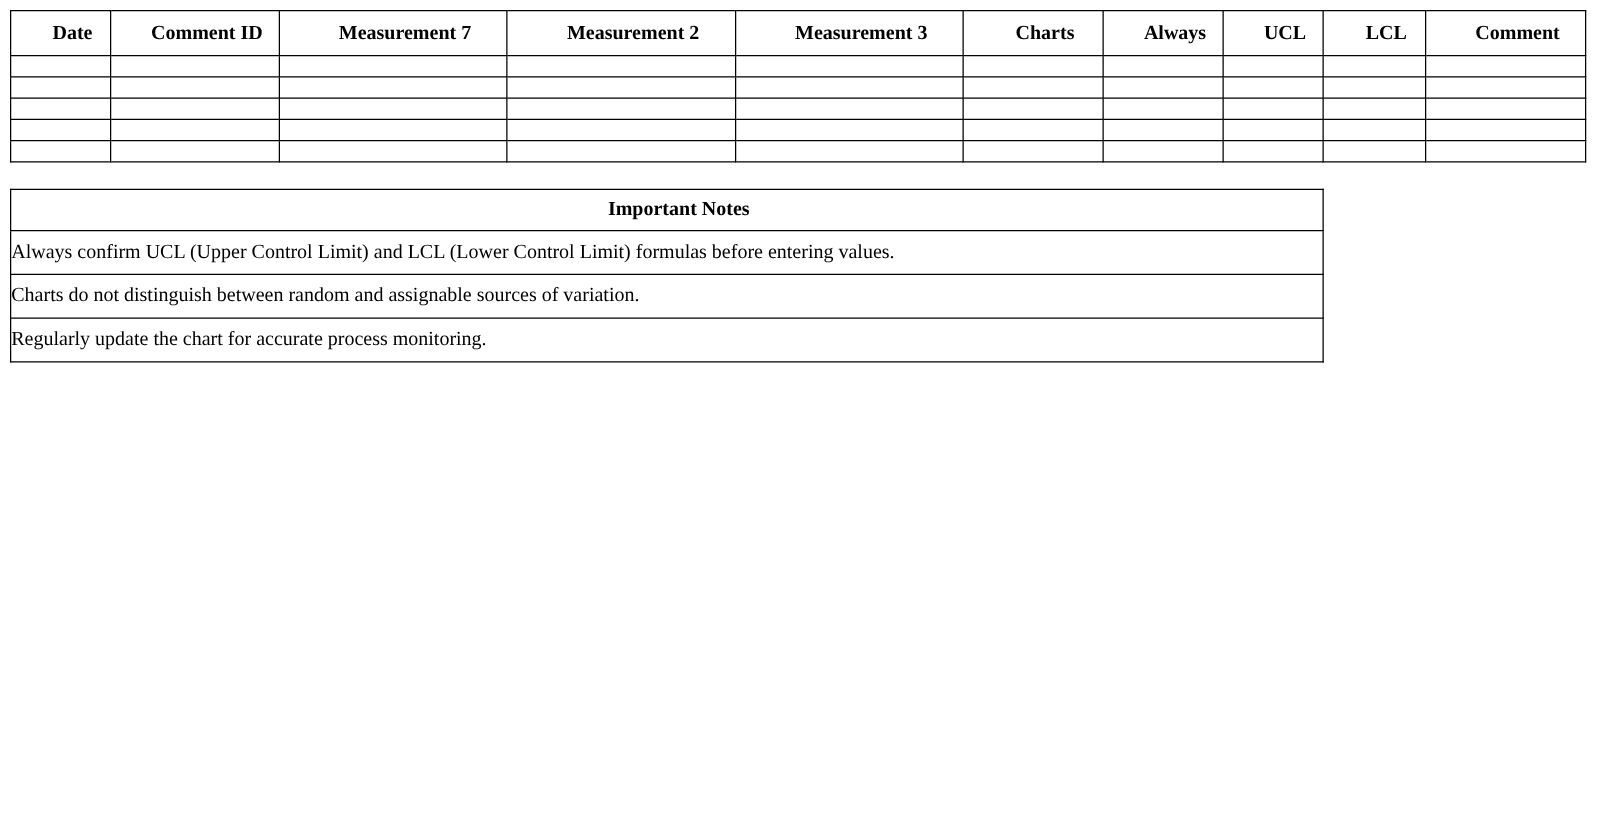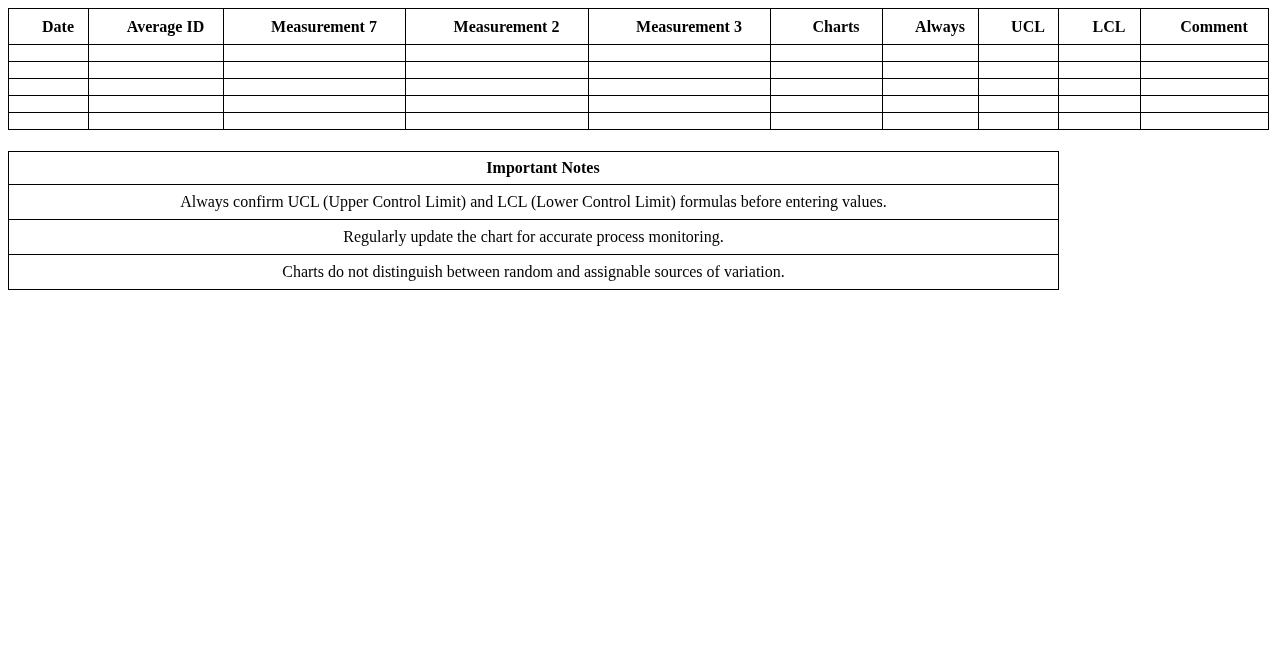--- a/index.html
+++ b/index.html
@@ -47,21 +47,20 @@
   .c5 { width: 112px; }
   .c6 { width: 96px; }
   .c7 { width: 80px; }
   .c8 { width: 82px; }
   .c9 { width: 128px; }
   
   .notes-table { margin-top: 21px; }
   .notes-header-row { height: 33px; }
   .note-row { height: 35px; }
   .note-row td {
-    text-align: center;
     vertical-align: middle;
     font-size: 16px;
   }
 </style>
 </head>
 <body>
 
 <div class="sheet">
 
   <table class="ctrl-table">
@@ -73,21 +72,21 @@
         <col class="c4">
       <col class="c5">
         <col class="c6">
         <col class="c7">
         <col class="c8">
         <col class="c9">
     </colgroup>
     <thead>
       <tr class="ctrl-header-row">
           <th>Date</th>
-          <th>Average ID</th>
+          <th>Comment ID</th>
           <th>Measurement 7</th>
           <th>Measurement 2</th>
           <th>Measurement 3</th>
           <th>Charts</th>
           <th>Always</th>
           <th>UCL</th>
           <th>LCL</th>
           <th>Comment</th>
         </tr>
     </thead>
@@ -159,21 +158,21 @@
     <thead>
       <tr class="notes-header-row">
         <th>Important Notes</th>
       </tr>
     </thead>
     <tbody>
         <tr class="note-row">
           <td>Always confirm UCL (Upper Control Limit) and LCL (Lower Control Limit) formulas before entering values.</td>
         </tr>
         <tr class="note-row">
-          <td>Regularly update the chart for accurate process monitoring.</td>
+          <td>Charts do not distinguish between random and assignable sources of variation.</td>
         </tr>
         <tr class="note-row">
-          <td>Charts do not distinguish between random and assignable sources of variation.</td>
+          <td>Regularly update the chart for accurate process monitoring.</td>
         </tr>
       </tbody>
   </table>
 
 </div>
 
 </body></html>

